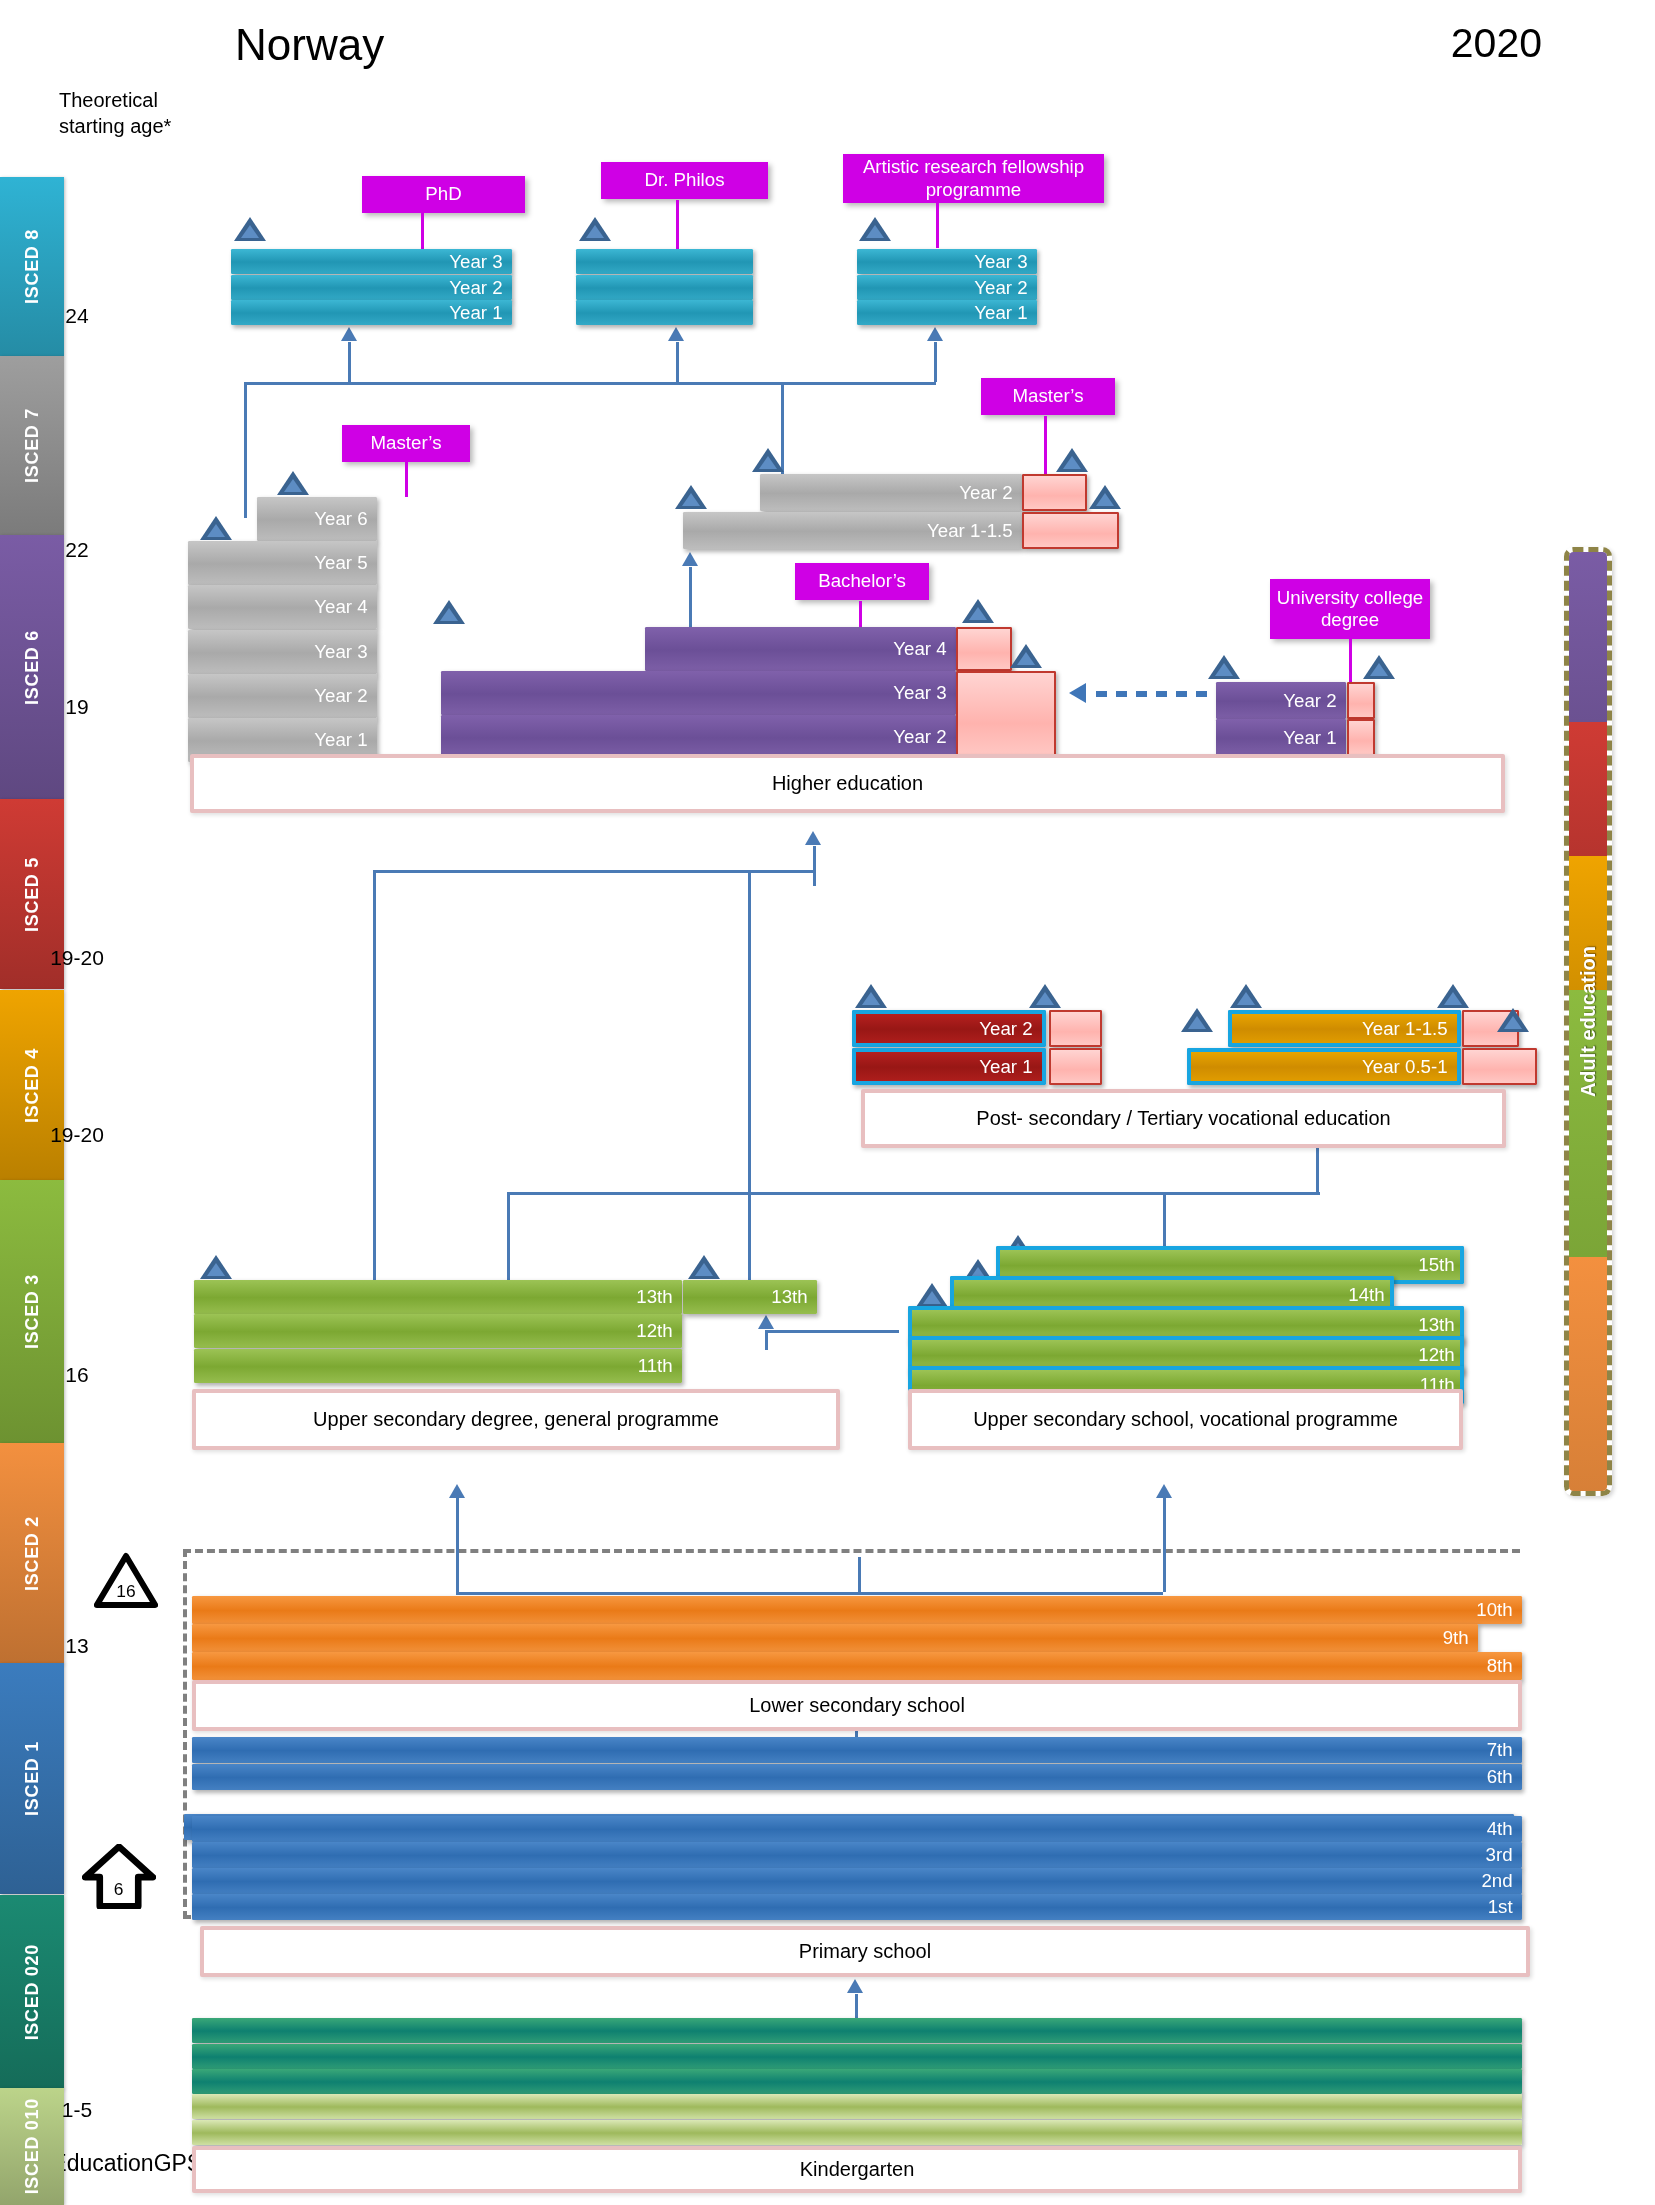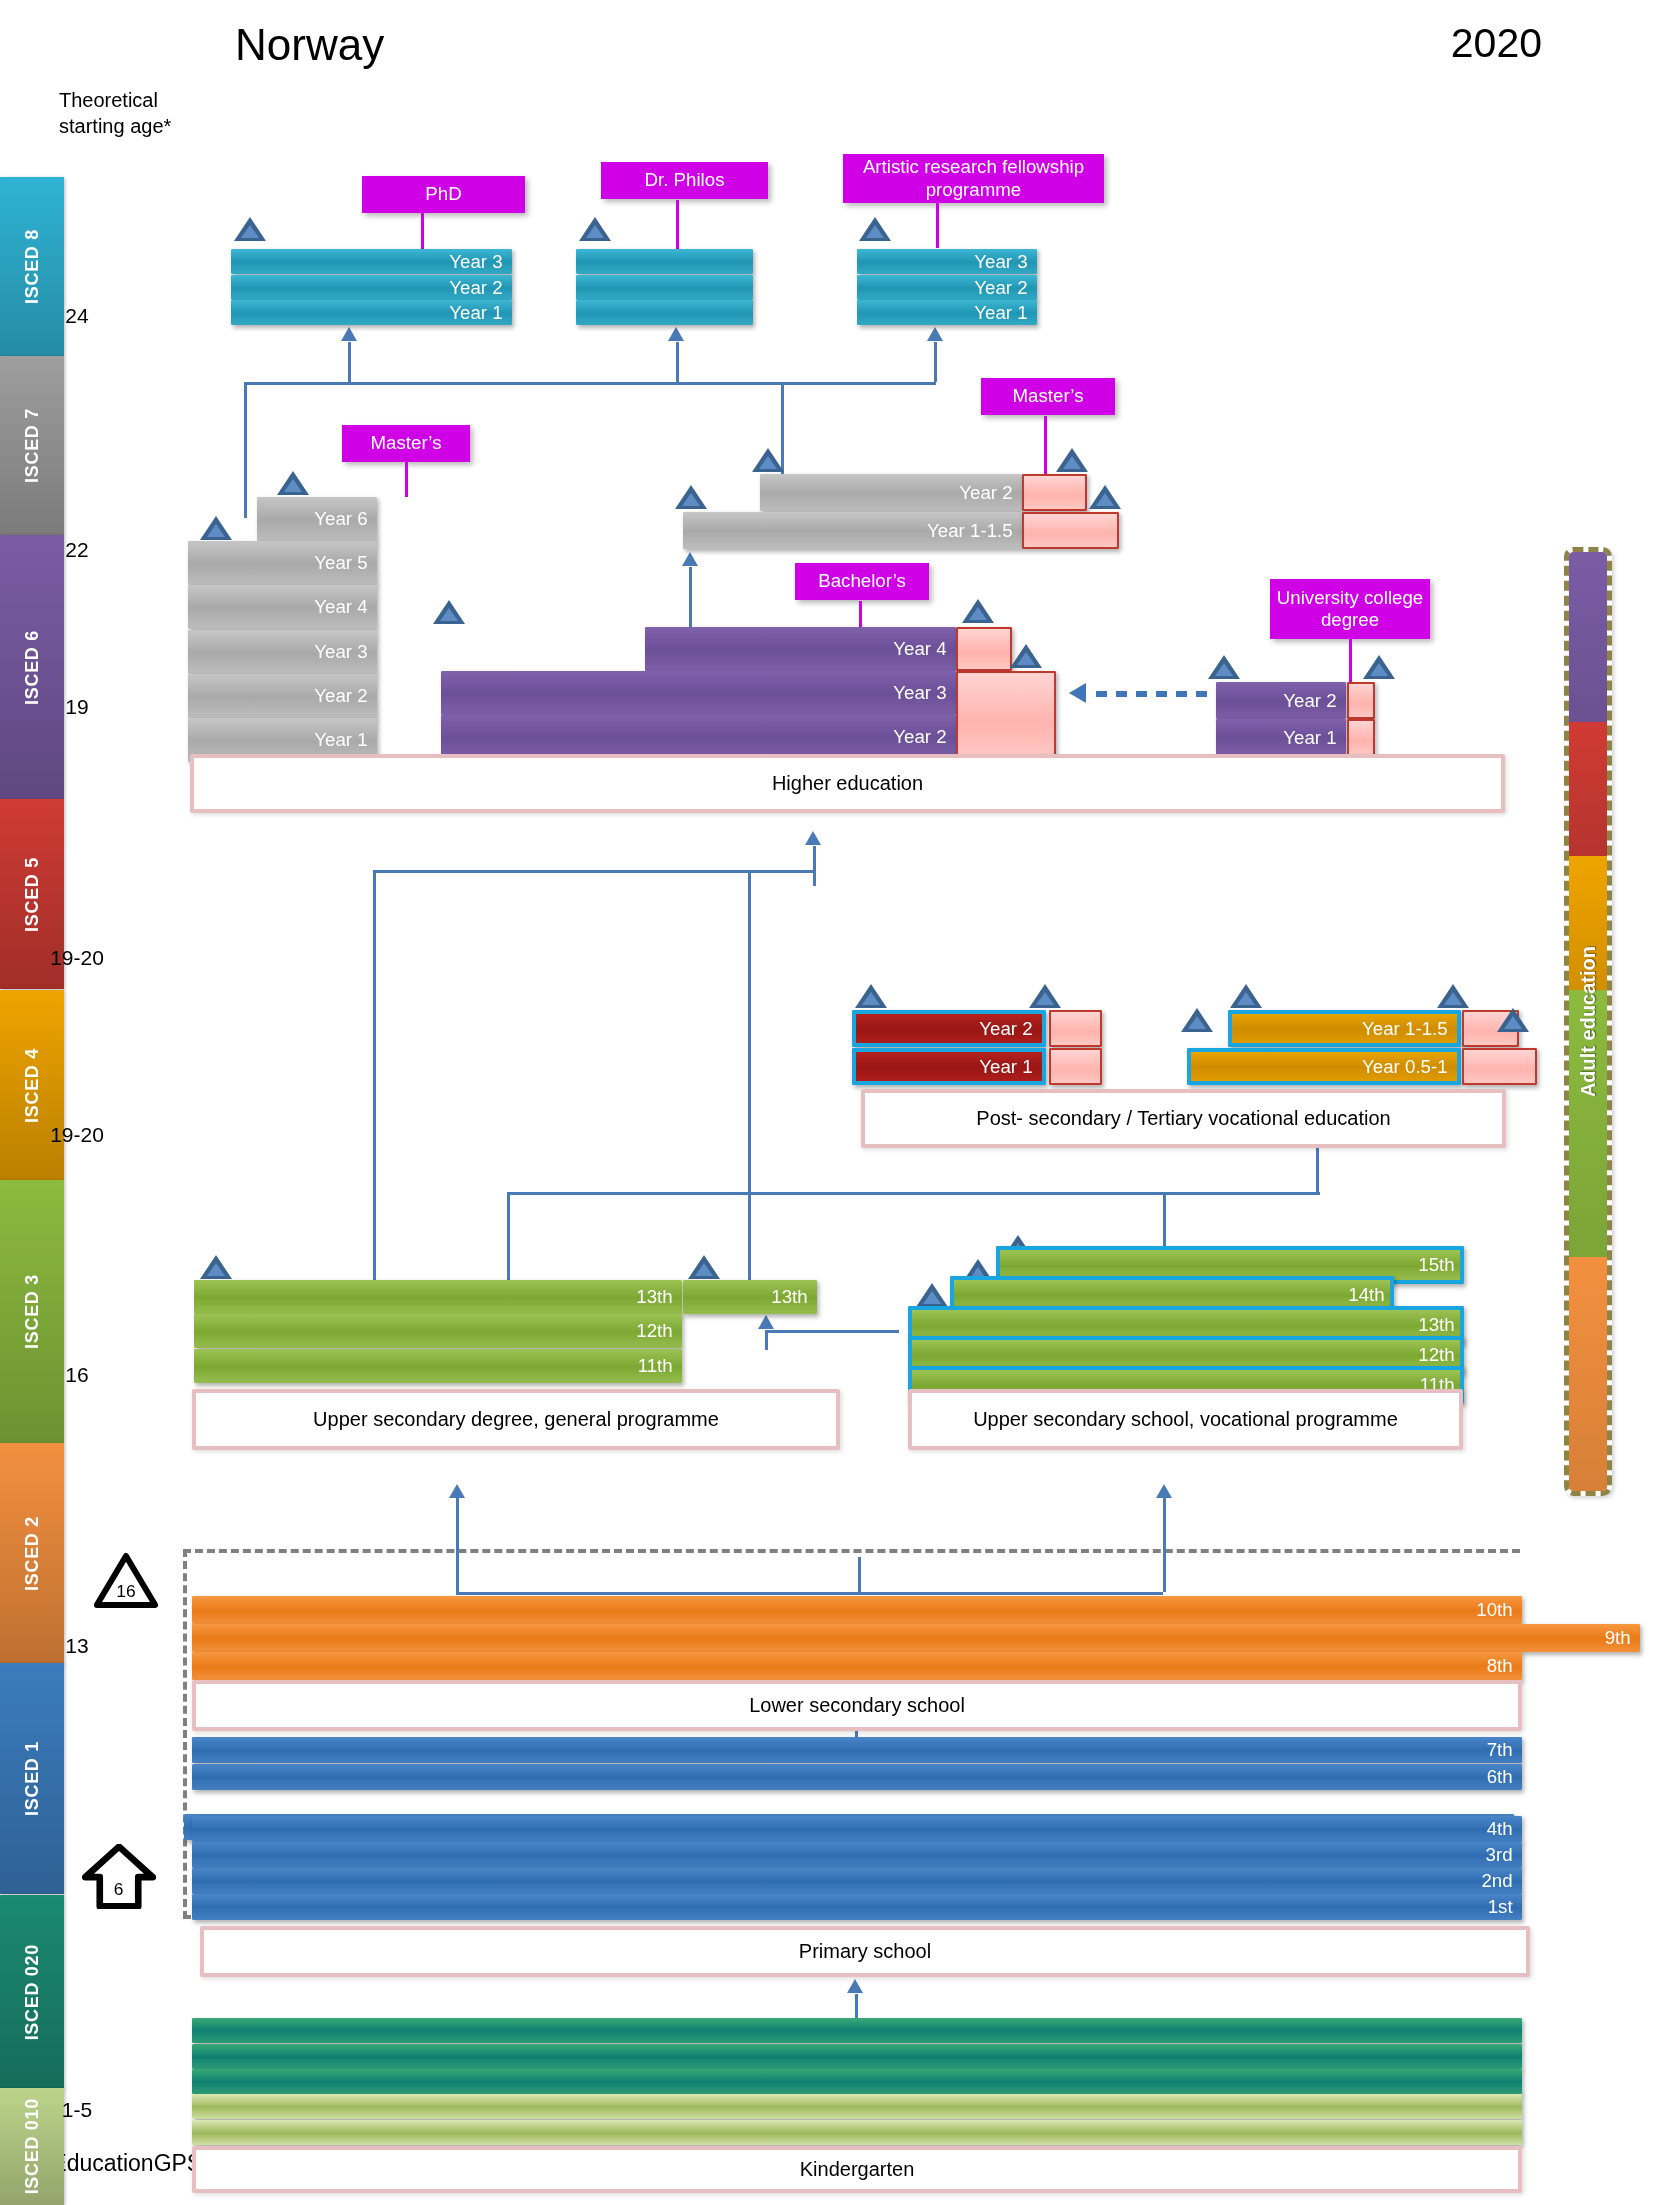--- a/index.html
+++ b/index.html
@@ -380,21 +380,21 @@
       <div class="tri" style="left:1002px;top:1235px;"></div>
       <div class="bar green voc-outline" style="left:996px;top:1246px;width:468px;height:38px;">15th</div>
       <div class="tri" style="left:962px;top:1259px;"></div>
       <div class="bar green voc-outline" style="left:950px;top:1276px;width:444px;height:38px;">14th</div>
       <div class="tri" style="left:916px;top:1283px;"></div>
       <div class="bar green voc-outline" style="left:908px;top:1306px;width:556px;height:38px;">13th</div>
       <div class="bar green voc-outline" style="left:908px;top:1336px;width:556px;height:38px;">12th</div>
       <div class="bar green voc-outline" style="left:908px;top:1366px;width:556px;height:38px;">11th</div>
       <div class="prog" style="left:908px;top:1389px;width:555px;height:61px;">Upper secondary school,  vocational programme</div>
       <div class="bar orange" style="left:192px;top:1596px;width:1330px;height:28px;">10th</div>
-      <div class="bar orange" style="left:192px;top:1624px;width:1448px;height:28px;">9th</div>
+      <div class="bar orange" style="left:192px;top:1624px;width:1286px;height:28px;">9th</div>
       <div class="bar orange" style="left:192px;top:1652px;width:1330px;height:28px;">8th</div>
       <div class="prog" style="left:192px;top:1680px;width:1330px;height:51px;">Lower secondary school</div>
       <div class="bar blue" style="left:192px;top:1737px;width:1330px;height:26px;">7th</div>
       <div class="bar blue" style="left:192px;top:1764px;width:1330px;height:26px;">6th</div>
       <div class="bar blue" style="left:184px;top:1790px;width:1330px;height:26px;margin-top:24px;">5th</div>
       <div class="bar blue" style="left:192px;top:1816px;width:1330px;height:26px;">4th</div>
       <div class="bar blue" style="left:192px;top:1842px;width:1330px;height:26px;">3rd</div>
       <div class="bar blue" style="left:192px;top:1868px;width:1330px;height:26px;">2nd</div>
       <div class="bar blue" style="left:192px;top:1894px;width:1330px;height:26px;">1st</div>
       <div class="prog" style="left:200px;top:1926px;width:1330px;height:51px;">Primary school</div>

